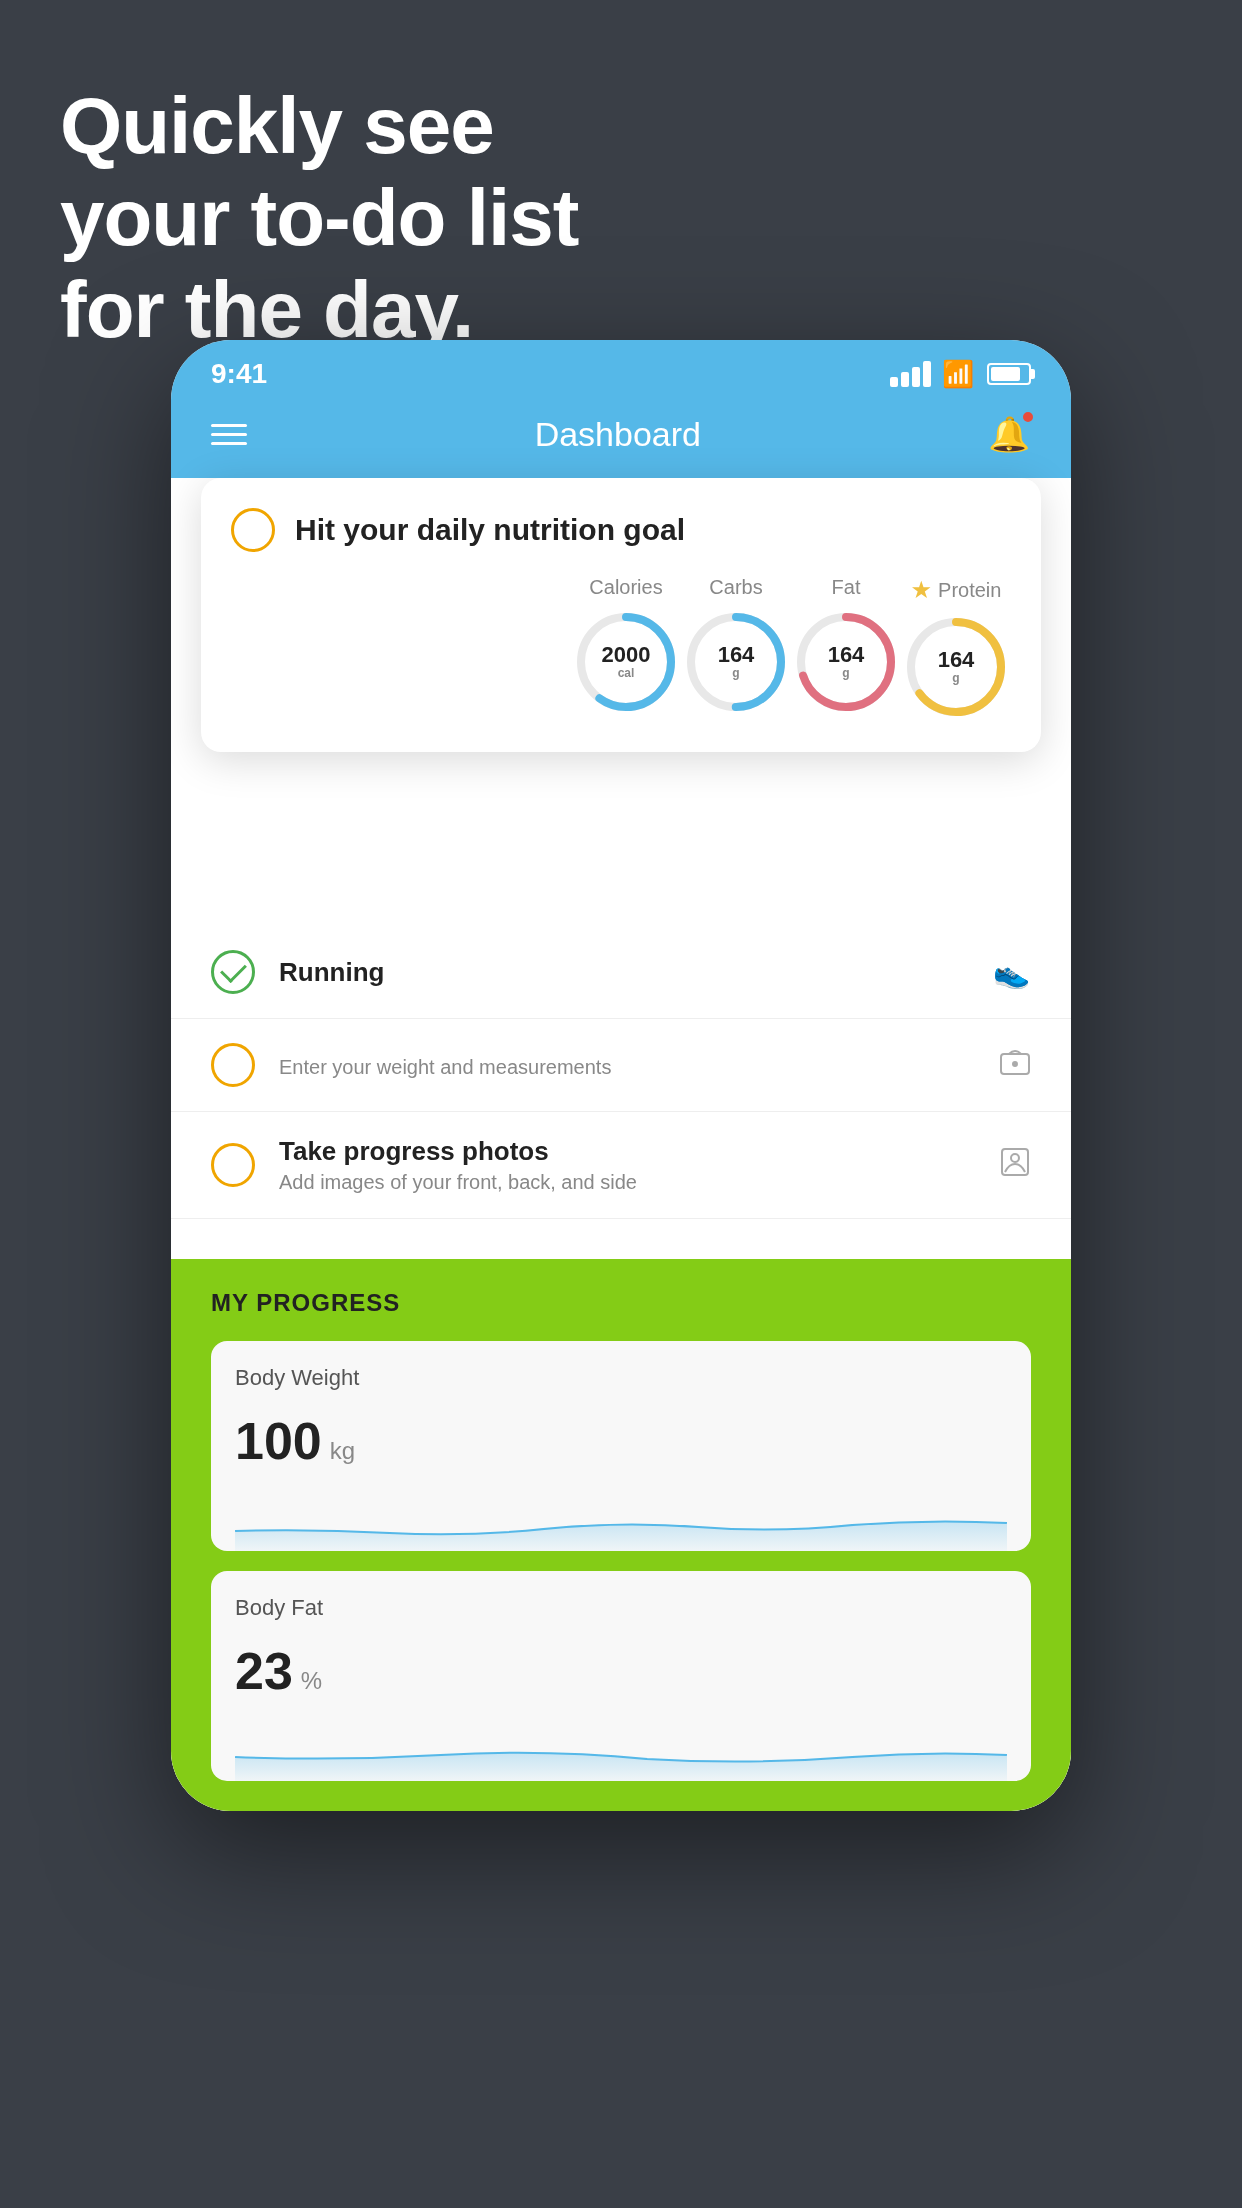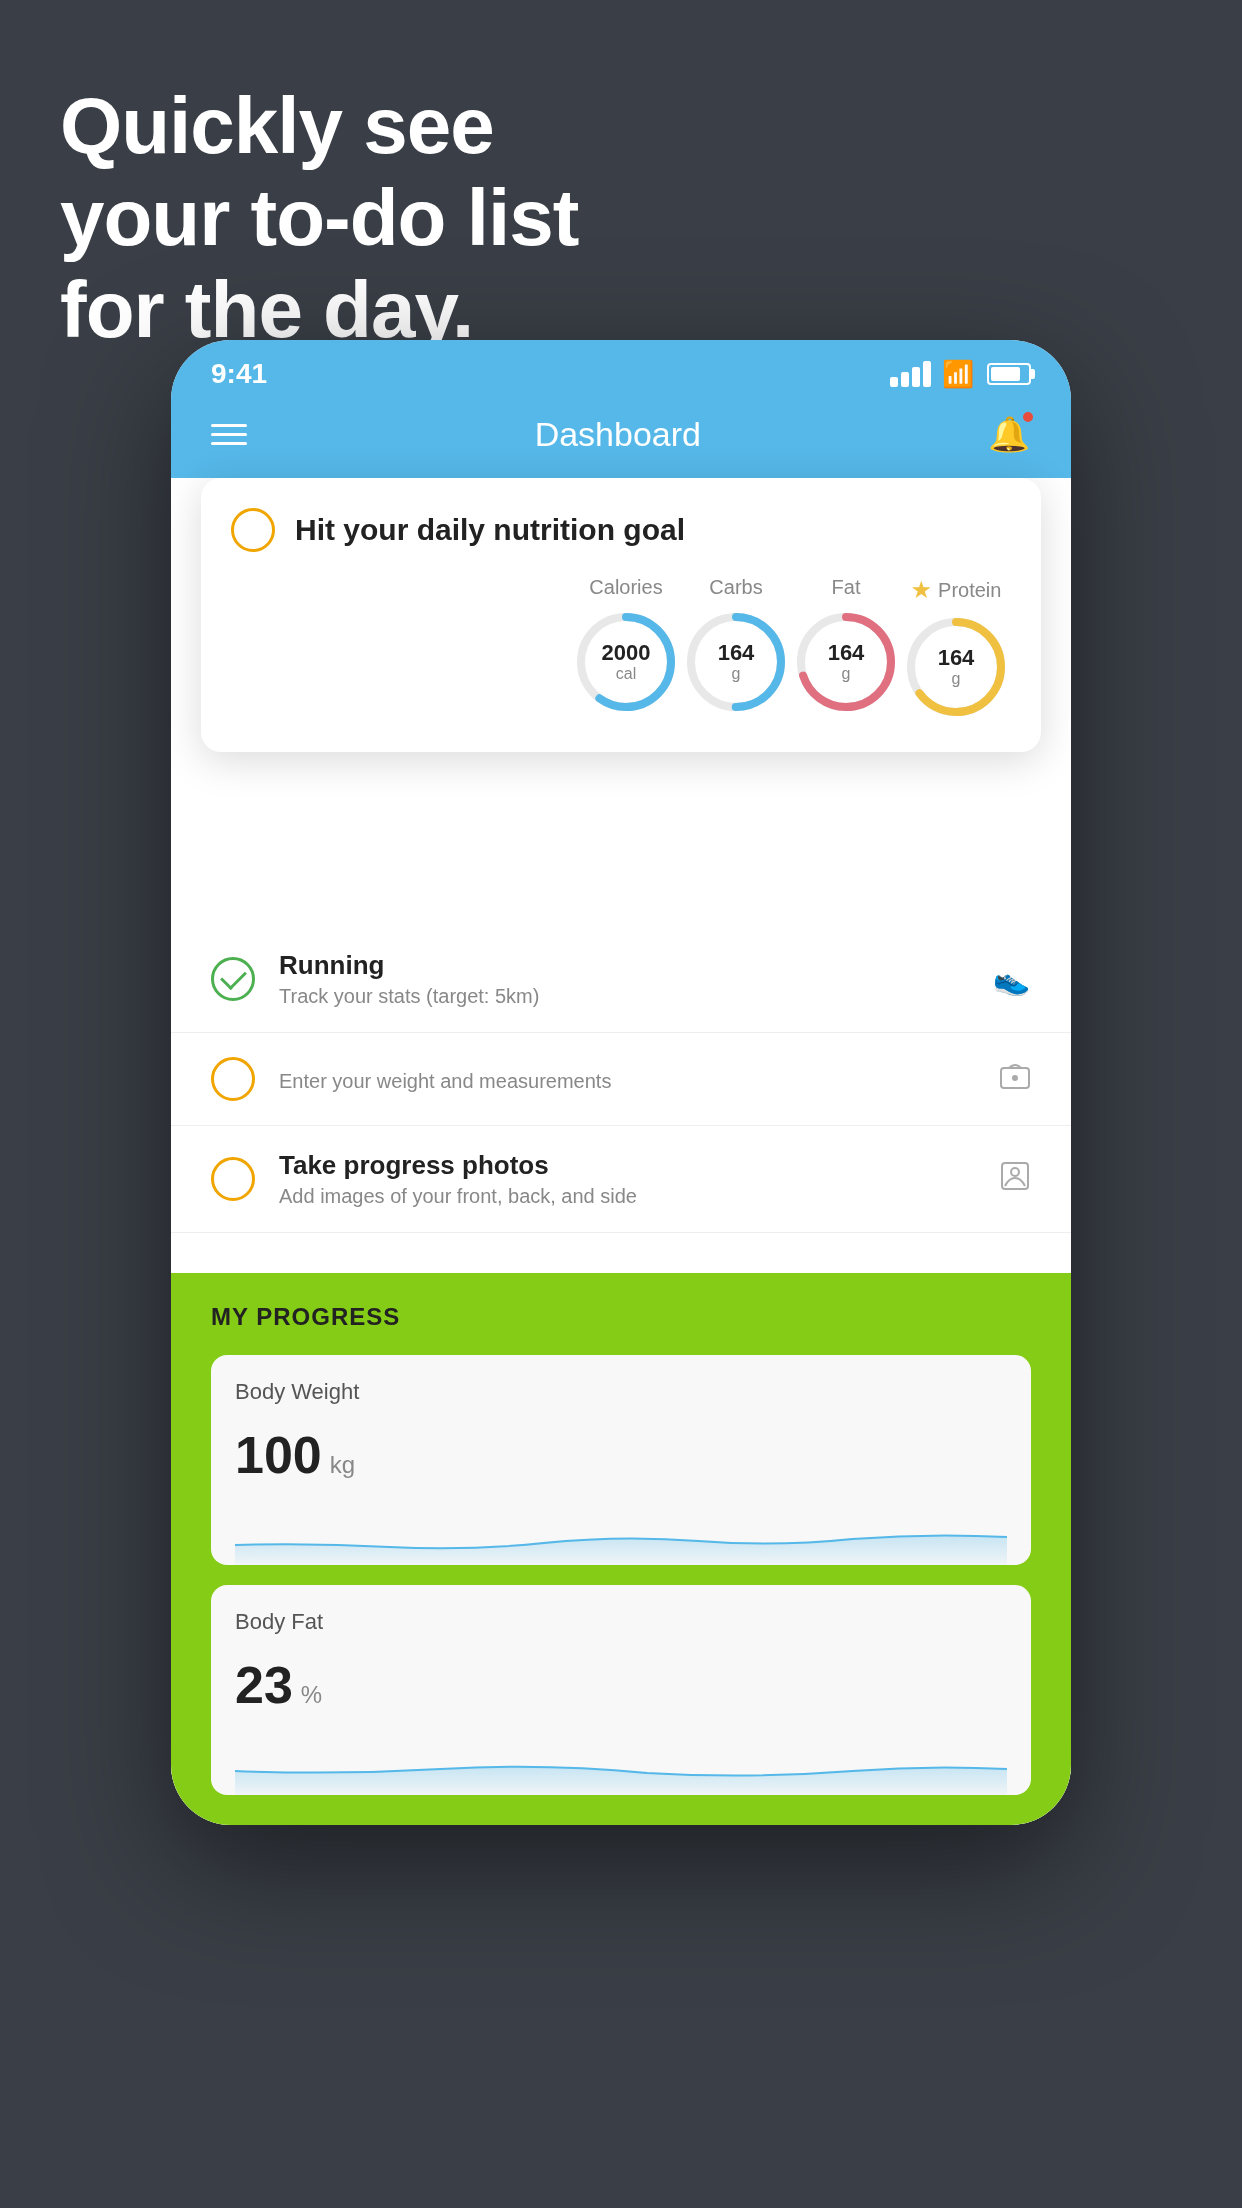--- a/index.html
+++ b/index.html
@@ -222,22 +222,23 @@
       transform: translate(-50%, -50%);
       text-align: center;
       line-height: 1.1;
     }
     .macro-value {
       font-size: 22px;
       font-weight: 700;
       color: #222;
     }
     .macro-unit {
-      font-size: 16px;
+      font-size: 12px;
       color: #888;
+      font-weight: bold;
     }
     .star-icon {
       color: #f0c040;
       font-size: 24px;
     }
 
     
     .todo-spacer {
       height: 380px;
     }
@@ -465,21 +466,20 @@
 
       </div>
     </div>
 
     <div class="todo-list">
 
       <div class="todo-item">
         <div class="todo-circle-done"></div>
         <div class="todo-text">
           <div class="todo-title">Running</div>
-          <div class="todo-subtitle">Track your stats (target: 5km)</div>
         </div>
         <div class="todo-icon">👟</div>
       </div>
 
       <div class="todo-item">
         <div class="todo-circle-pending"></div>
         <div class="todo-text">
           <div class="todo-subtitle">Enter your weight and measurements</div>
         </div>
         <div class="todo-icon">

